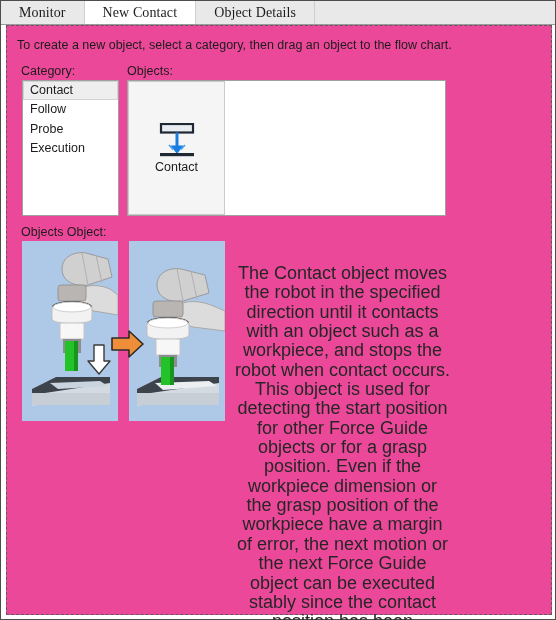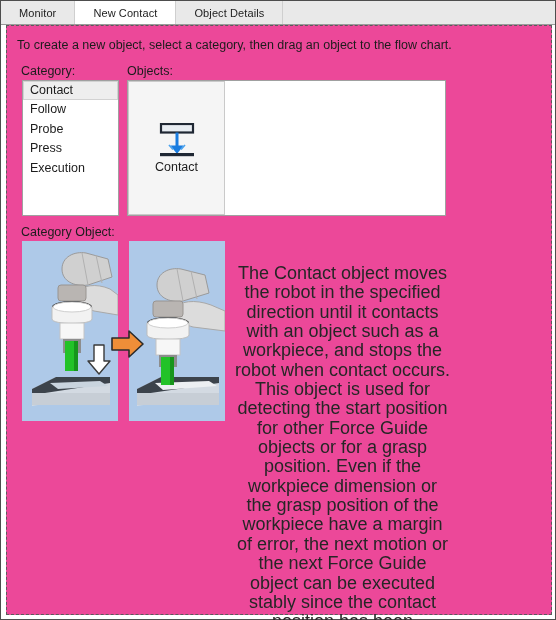--- a/index.html
+++ b/index.html
@@ -33,27 +33,28 @@
     border-bottom: 1px solid #9a9a9a;
     box-sizing: border-box;
     display: flex;
     align-items: stretch;
   }
   .tab {
     display: flex;
     align-items: center;
     justify-content: center;
     padding: 0 18px;
-    font-size: 11px;
+    font-size: 14px;
     color: #1c1c1c;
     background: #e9e9e9;
     border-right: 1px solid #cfcfcf;
     box-sizing: border-box;
     cursor: default;
     letter-spacing: 0.1px;
+    font-family: Liberation Serif, serif;
   }
   .tab.selected {
     background: #ffffff;
     border-right: 1px solid #cfcfcf;
   }
   .tabstrip-filler {
     flex: 1;
     background: #e9e9e9;
   }
   
@@ -205,34 +206,31 @@
     </div>
     <div class="tabstrip-filler"></div>
   </div>
 
   <div class="content">
 
     <div class="intro">To create a new object, select a category, then drag an object to the flow chart.</div>
 
     <div class="field-label" id="lbl-category">Category:</div>
     <div class="field-label" id="lbl-objects">Objects:</div>
-    <div class="field-label" id="lbl-contact-object">Category Object:</div>
+    <div class="field-label" id="lbl-contact-object">Objects Object:</div>
 
     <div class="category-list">
       <div class="category-item selected">
         <span>Contact</span>
       </div>
       <div class="category-item">
         <span>Follow</span>
       </div>
       <div class="category-item">
         <span>Probe</span>
-      </div>
-      <div class="category-item">
-        <span>Press</span>
       </div>
       <div class="category-item">
         <span>Execution</span>
       </div>
     </div>
 
     <div class="objects-panel">
       <div class="object-tile">
         <div class="object-icon">
           <svg width="44" height="34" viewBox="0 0 44 34" xmlns="http://www.w3.org/2000/svg">

